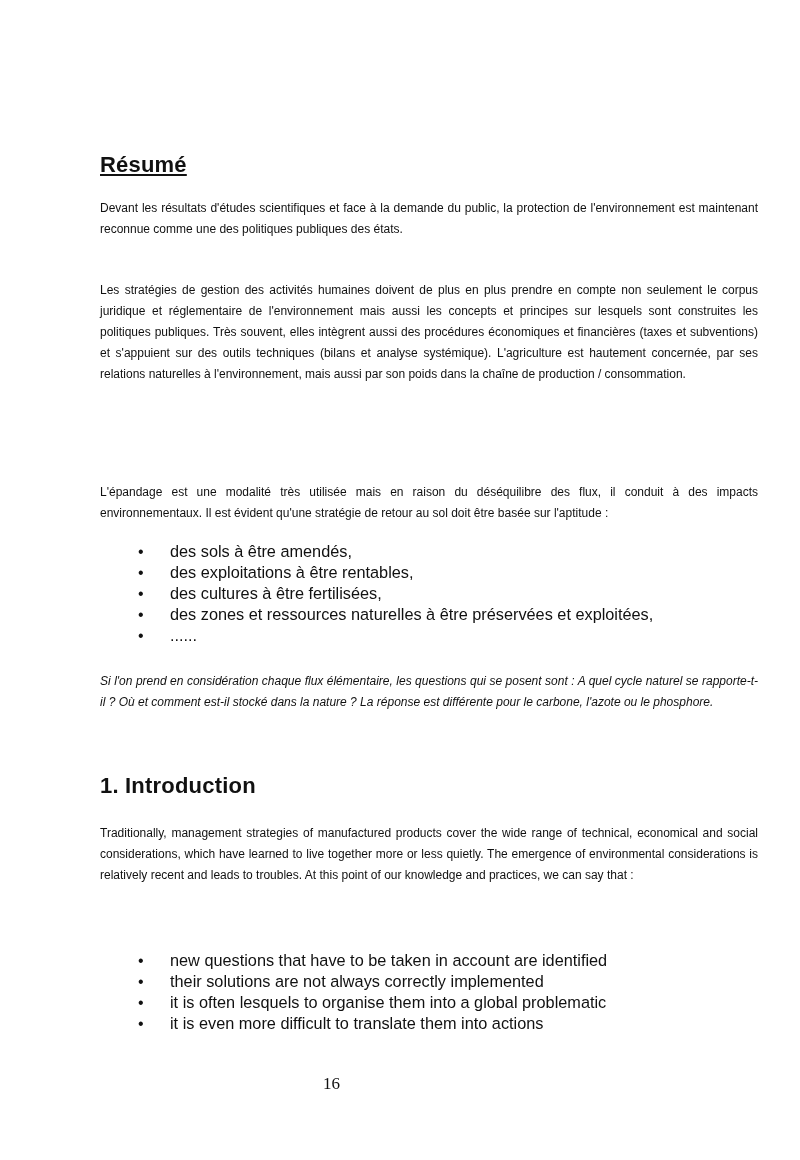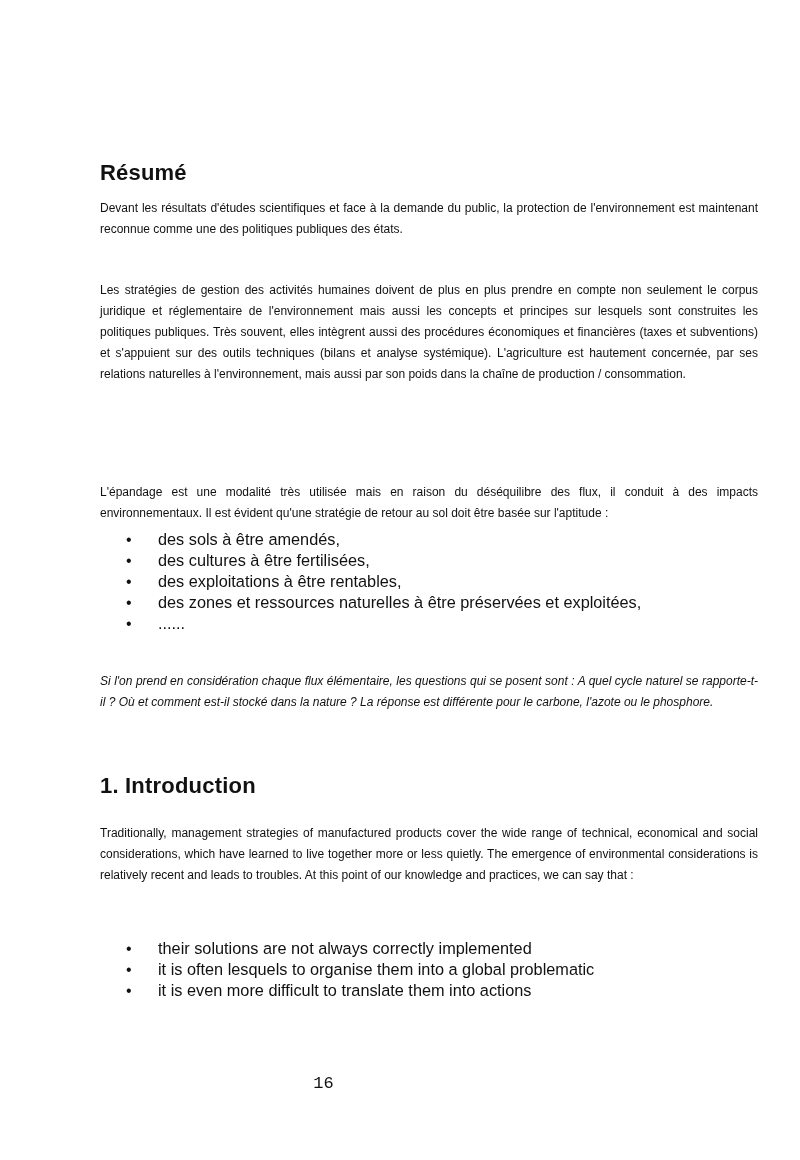--- a/index.html
+++ b/index.html
@@ -2,50 +2,51 @@
 <html><head>
 <meta charset="utf-8">
 <style>
   html, body { margin:0; padding:0; background:#ffffff; }
   body { width:800px; height:1160px; position:relative; overflow:hidden;
          font-family:"Liberation Sans", sans-serif; color:#111; }
   .page { position:absolute; left:100px; top:0; width:658px; }
   h1 { position:absolute; left:0; margin:0; font-weight:bold; font-size:22px; letter-spacing:0.2px; }
   .para { position:absolute; left:0; width:658px; margin:0; font-size:12px; line-height:21px;
           text-align:justify; }
-  ul { position:absolute; margin:0; padding:0; list-style:none; font-size:16.3px; line-height:21px; }
+  ul { position:absolute; margin:12px; padding:0; list-style:none; font-size:16.3px; line-height:21px; }
   ul li { position:relative; padding-left:32px; white-space:nowrap; }
   ul li::before { content:"\2022"; position:absolute; left:0; top:0; font-size:16px; }
-  .pagenum { position:absolute; left:4px; width:639px; top:1074px; text-align:center;
-             font-family:Liberation Mono, monospace; font-size:17px; }
+  .pagenum { position:absolute; left:12px; width:639px; top:1074px; text-align:center;
+             font-family:Liberation Serif, serif; font-size:17px; }
 </style>
 </head>
 <body>
 
 <div class="page">
-  <h1 style="top:160px;">Résumé</h1>
+  <h1 style="top:152px;text-decoration:underline;">Résumé</h1>
 
   <p class="para" style="top:198px;">Devant les résultats d'études scientifiques et face à la demande du public, la protection de l'environnement est maintenant reconnue comme une des politiques publiques des états.</p>
   <p class="para" style="top:280px;">Les stratégies de gestion des activités humaines doivent de plus en plus prendre en compte non seulement le corpus juridique et réglementaire de l'environnement mais aussi les concepts et principes sur lesquels sont construites les politiques publiques. Très souvent, elles intègrent aussi des procédures économiques et financières (taxes et subventions) et s'appuient sur des outils techniques (bilans et analyse systémique). L'agriculture est hautement concernée, par ses relations naturelles à l'environnement, mais aussi par son poids dans la chaîne de production / consommation.</p>
   <p class="para" style="top:466px;margin-top:16px;">L'épandage est une modalité très utilisée mais en raison du déséquilibre des flux, il conduit à des impacts environnementaux. Il est évident qu'une stratégie de retour au sol doit être basée sur l'aptitude :</p>
 
   <ul style="top:529px; left:26px;">
     <li>des sols à être amendés,</li>
+    <li>des exploitations à être rentables,</li>
     <li>des cultures à être fertilisées,</li>
-    <li>des exploitations à être rentables,</li>
     <li>des zones et ressources naturelles à être préservées et exploitées,</li>
     <li>......</li>
   </ul>
 
   <p class="para" style="top:671px;font-style:italic;">Si l'on prend en considération chaque flux élémentaire, les questions qui se posent sont : A quel cycle naturel se rapporte-t-il ? Où et comment est-il stocké dans la nature ? La réponse est différente pour le carbone, l'azote ou le phosphore.</p>
 
   <h1 style="top:773px;">1. Introduction</h1>
 
   <p class="para" style="top:823px;">Traditionally, management strategies of manufactured products cover the wide range of technical, economical and social considerations, which have learned to live together more or less quietly. The emergence of environmental considerations is relatively recent and leads to troubles. At this point of our knowledge and practices, we can say that :</p>
 
   <ul style="top:938px; left:26px;">
+    <li>new questions that have to be taken in account are identified</li>
     <li>their solutions are not always correctly implemented</li>
     <li>it is often lesquels to organise them into a global problematic</li>
     <li>it is even more difficult to translate them into actions</li>
   </ul>
 </div>
 
 <div class="pagenum">16</div>
 
 </body></html>

